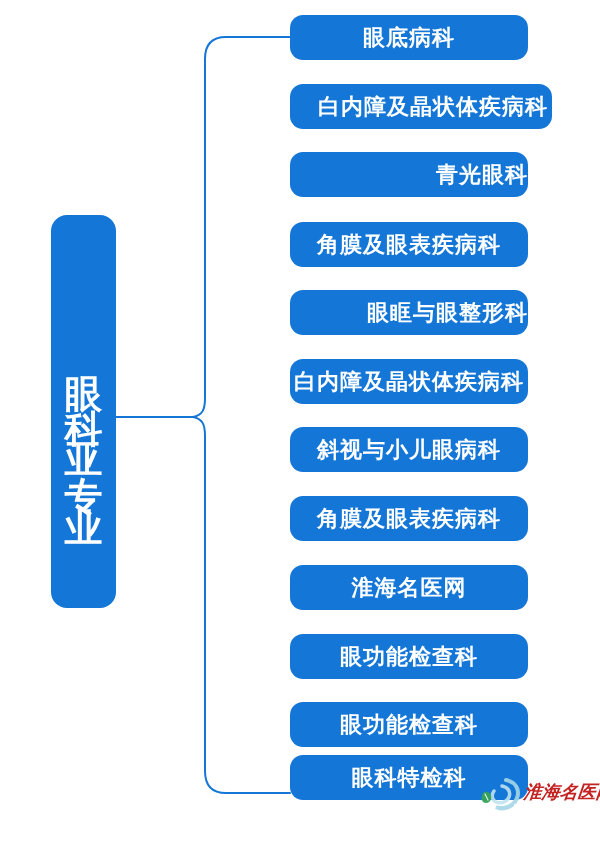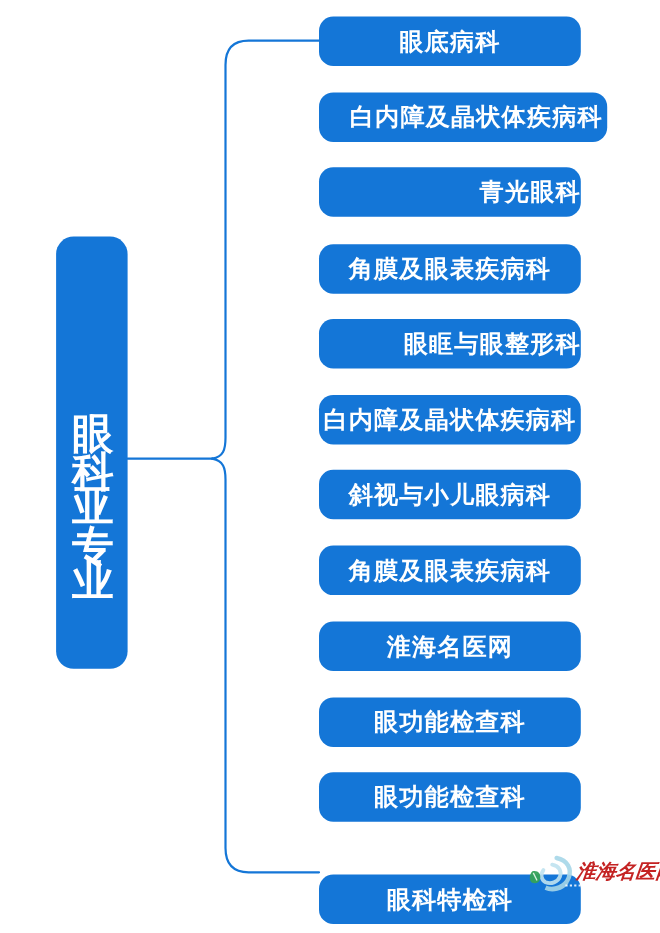--- a/index.html
+++ b/index.html
@@ -149,21 +149,21 @@
       </div>
       <div class="branch-node" style="top: 565px;">
         <span>淮海名医网</span>
       </div>
       <div class="branch-node" style="top: 634px;">
         <span>眼功能检查科</span>
       </div>
       <div class="branch-node" style="top: 702px;">
         <span>眼功能检查科</span>
       </div>
-      <div class="branch-node" style="top: 795px; text-align: center;">
+      <div class="branch-node" style="top: 755px; text-align: center;">
         <span>眼科特检科</span>
       </div>
     </div>
 
   <div class="watermark">
     <svg class="wm-logo" width="46" height="42" viewBox="0 0 46 42" xmlns="http://www.w3.org/2000/svg" aria-hidden="true">
 
       <path d="M 30 4 C 40 6 44 14 41 22 C 38 30 28 34 20 31 C 26 34 35 32 39 26" fill="none" stroke="#a5d6e8" stroke-width="4" stroke-linecap="round" opacity="0.9"></path>
       <path d="M 26 10 C 32 11 35 16 33 21 C 31 26 25 28 20 26 C 16 24 15 19 18 15" fill="none" stroke="#bfe2f0" stroke-width="3.5" stroke-linecap="round" opacity="0.9"></path>
 

